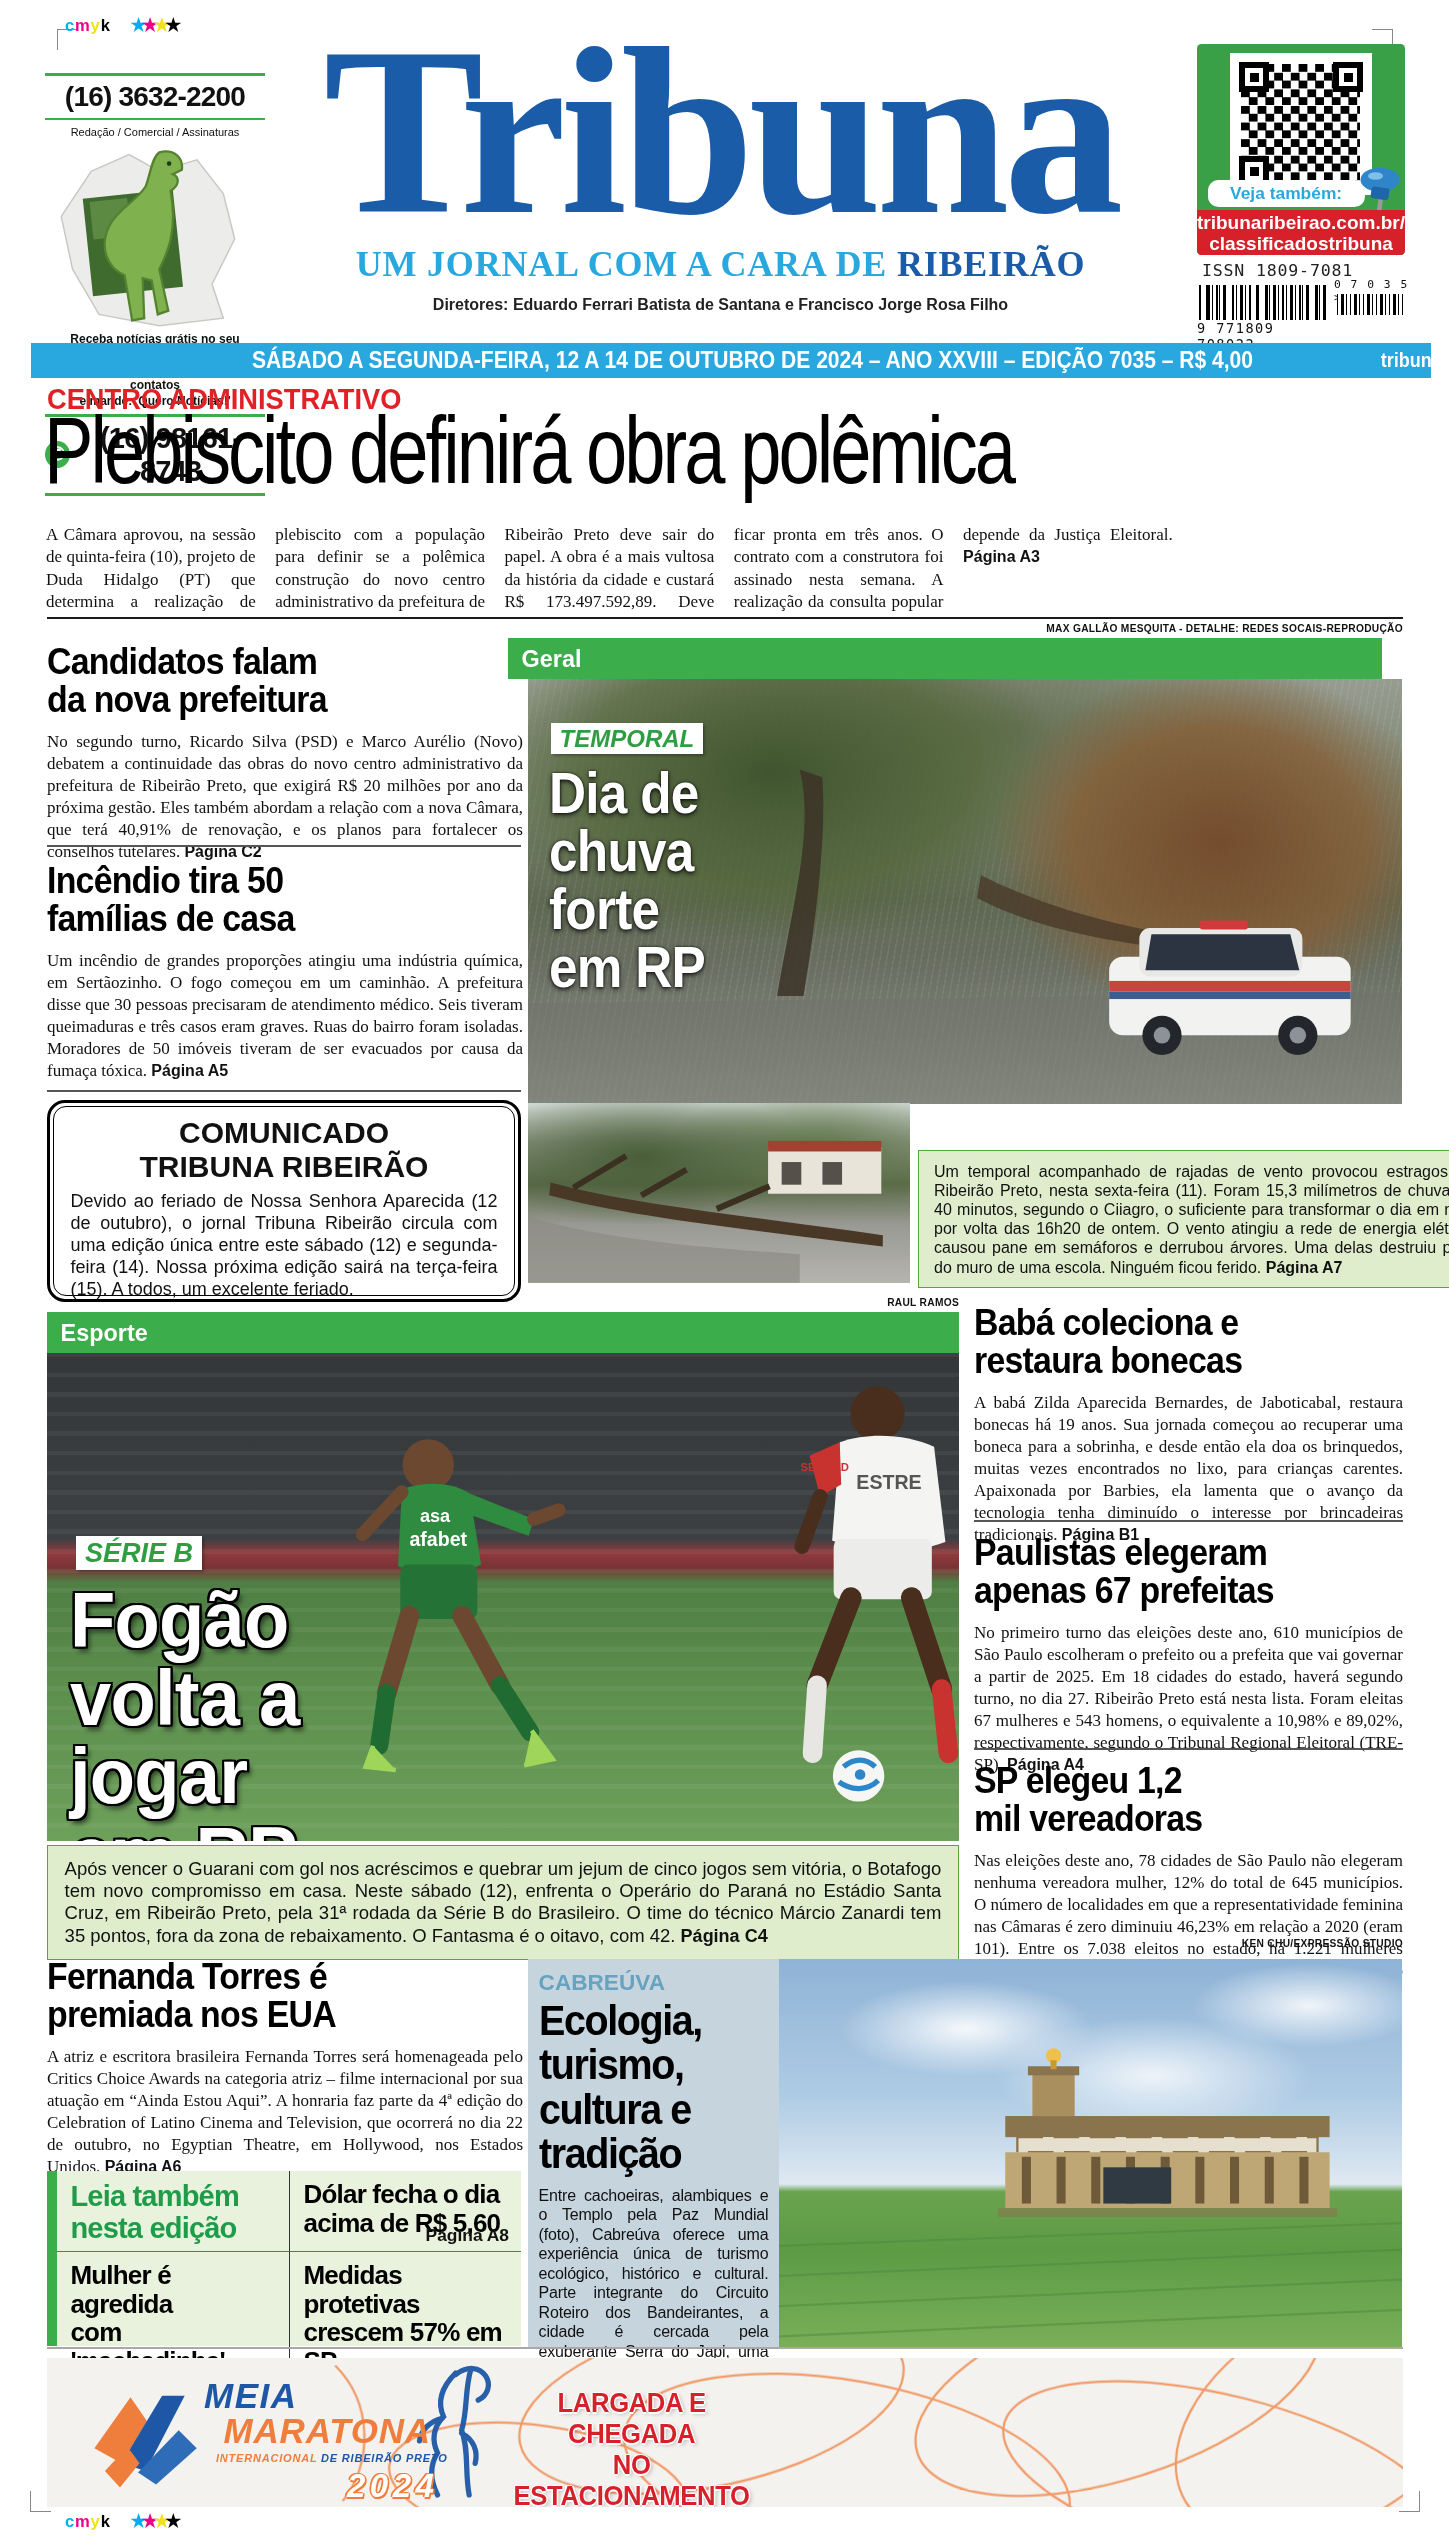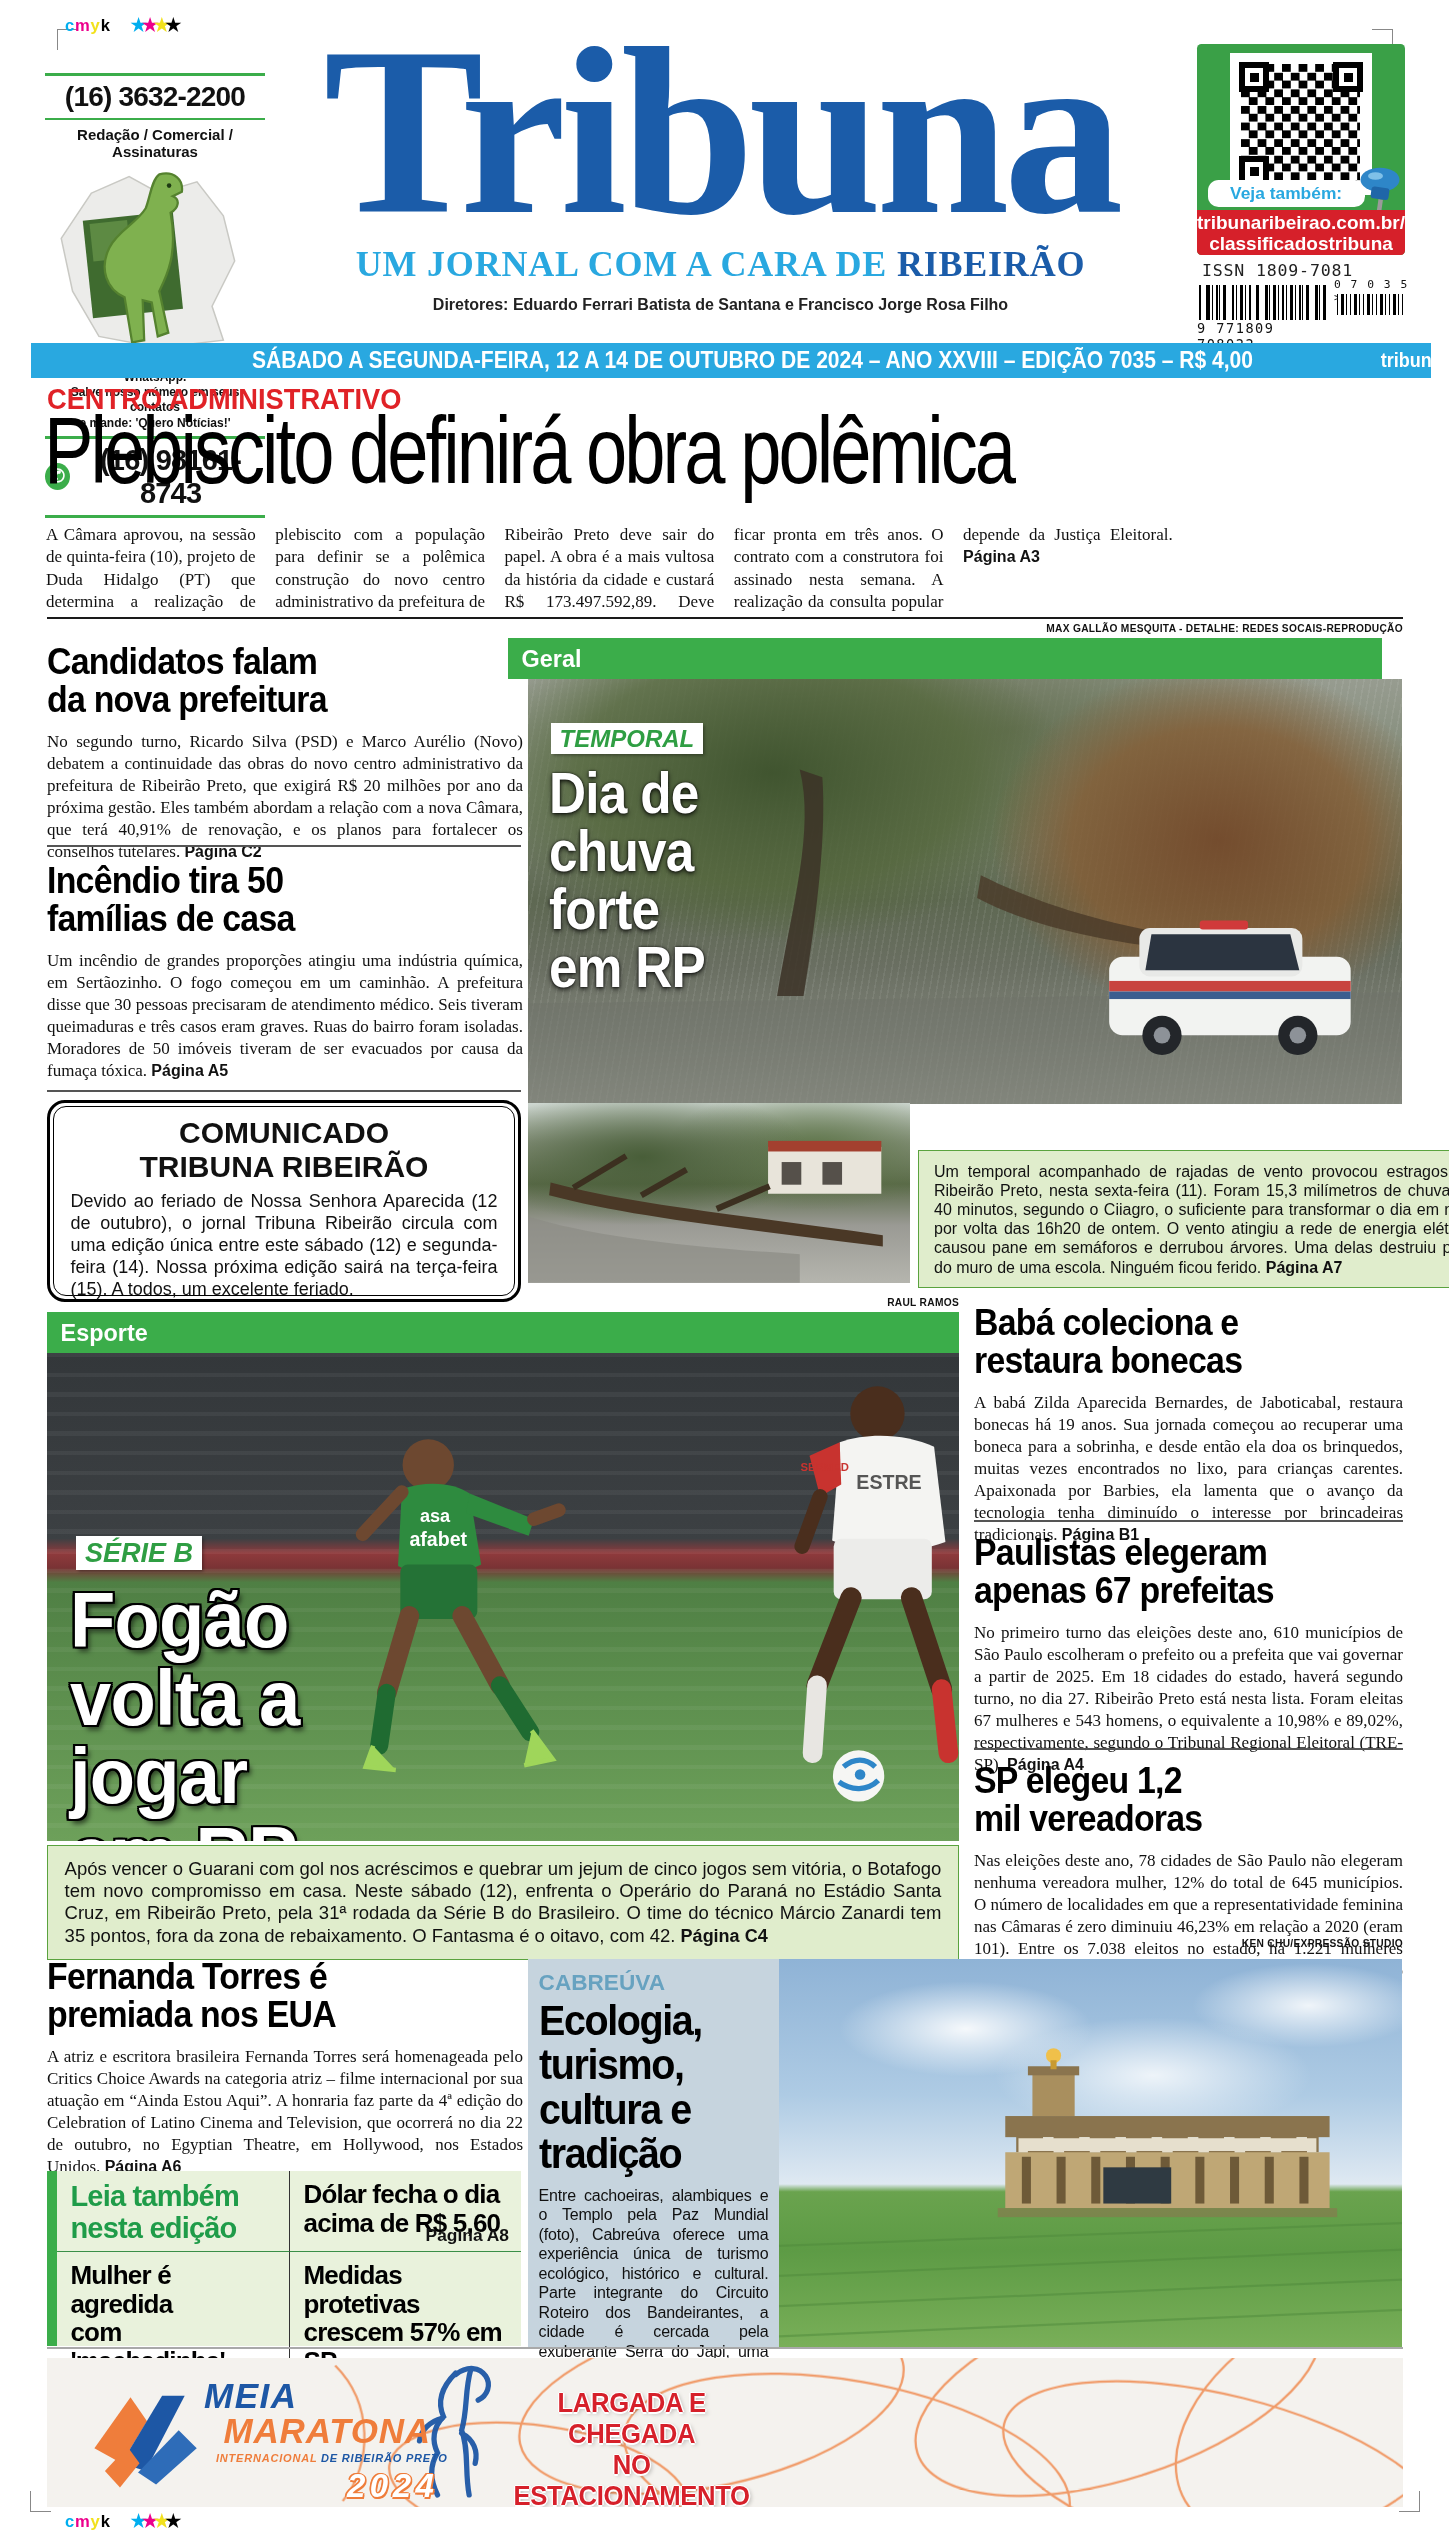--- a/index.html
+++ b/index.html
@@ -12,21 +12,21 @@
   .sx94{transform:scaleX(.94);transform-origin:left top;display:inline-block;}
   .sx95c{transform:scaleX(.95);transform-origin:center top;display:inline-block;}
   
   .cmyk{font-weight:bold;font-size:16.6px;letter-spacing:0.8px;}
   .cmyk .c{color:#00AEEF}.cmyk .m{color:#EC008C}.cmyk .y{color:#F2E11C}.cmyk .k{color:#000}
   .stars span{font-size:18px;margin-left:-5.3px;}
   .reg{width:19.6px;height:19.6px;}
   .contact{left:45px;top:68px;width:220px;text-align:center;}
   .grule{height:2.3px;background:#3BAD4A;margin:5.3px 0;}
   .phone1{font-size:28px;font-weight:bold;letter-spacing:-0.8px;}
-  .dept{font-size:15px;font-weight:bold;margin:1.5px 0 3px;}
+  .dept{font-size:11px;font-weight:normal;margin:1.5px 0 3px;}
   .wanote{font-size:12px;font-weight:bold;line-height:1.28;margin:4.5px 0 1.5px;}
   .warow{display:flex;align-items:center;justify-content:center;gap:6px;margin:3px 0;}
   .waicon{width:27px;height:27px;border-radius:50%;background:#3BAD4A;color:#fff;font-size:18px;
           line-height:27px;text-align:center;font-weight:bold;}
   .phone2{font-size:29px;font-weight:bold;letter-spacing:-0.8px;}
   .masthead{left:264px;top:22.6px;width:913px;text-align:center;}
   .mast-title{font-family:"Liberation Serif",serif;font-weight:bold;font-size:240px;line-height:.9;
               color:#1B5CA9;letter-spacing:-6px;}
   .tagline{font-family:"Liberation Serif",serif;font-weight:bold;font-size:36px;margin-top:4.5px;letter-spacing:0.8px;}
   .tagline .lt{color:#29A8E0}.tagline .dk{color:#1B5CA9}

